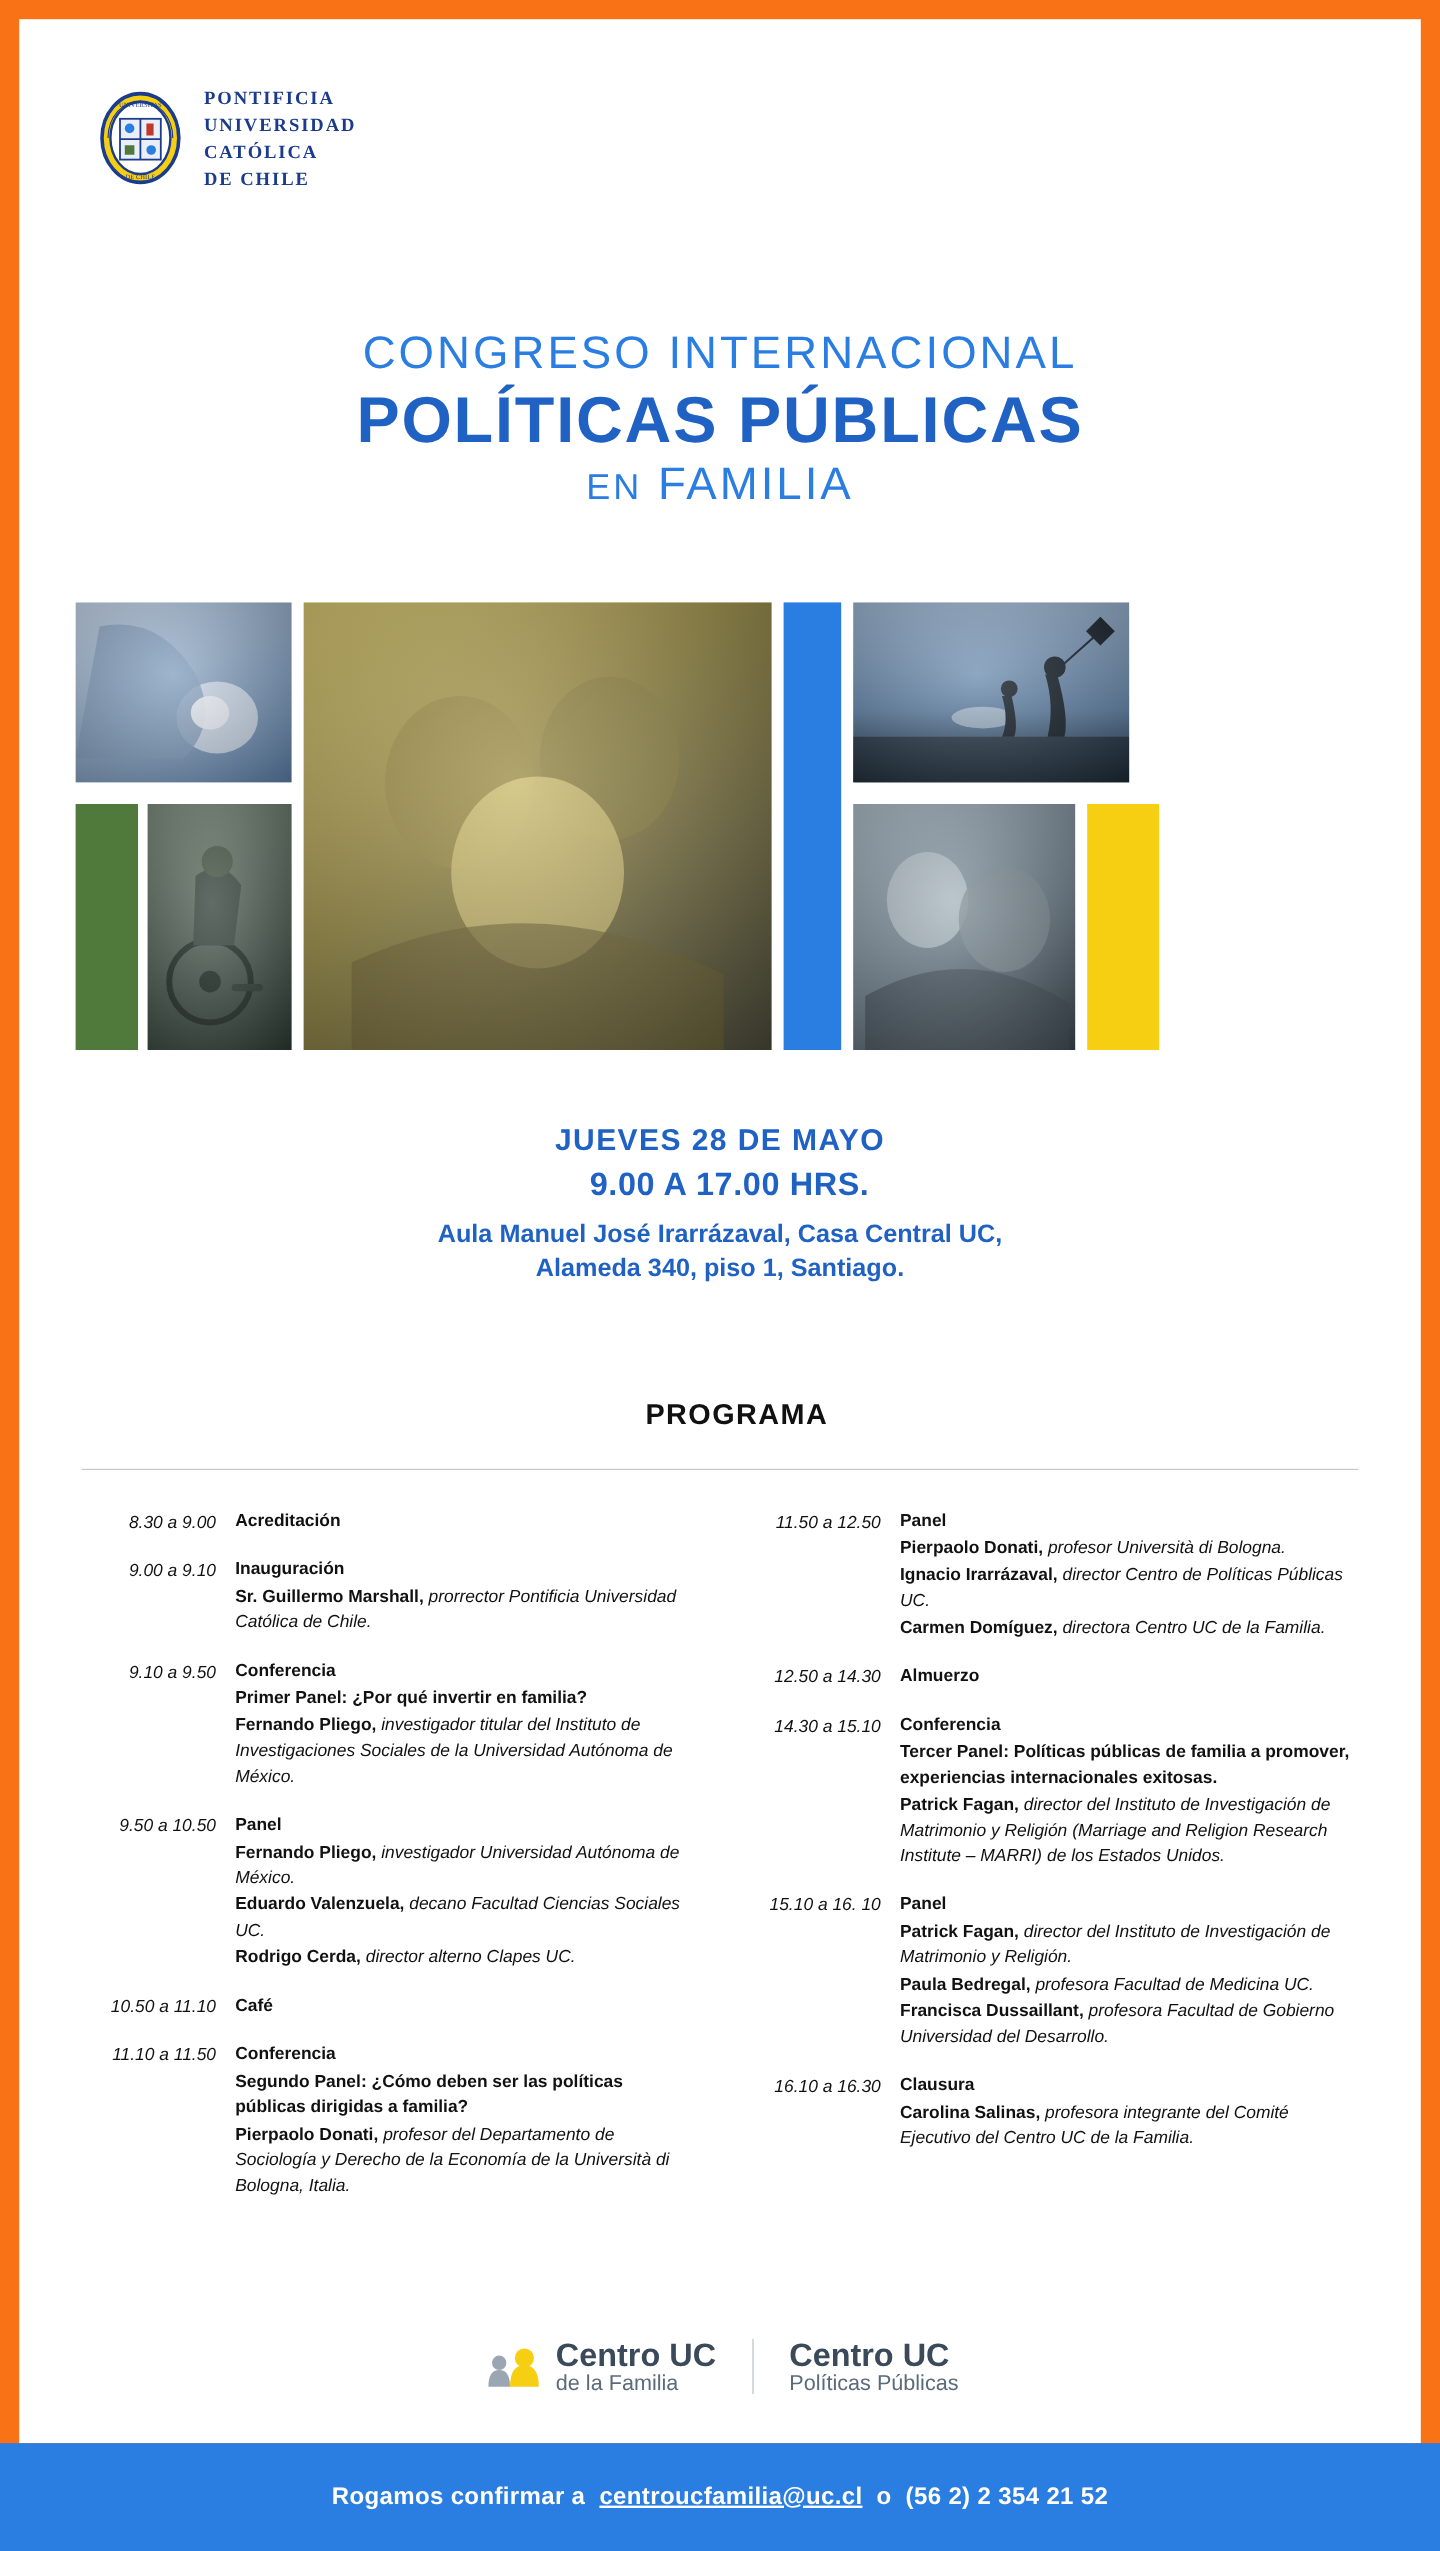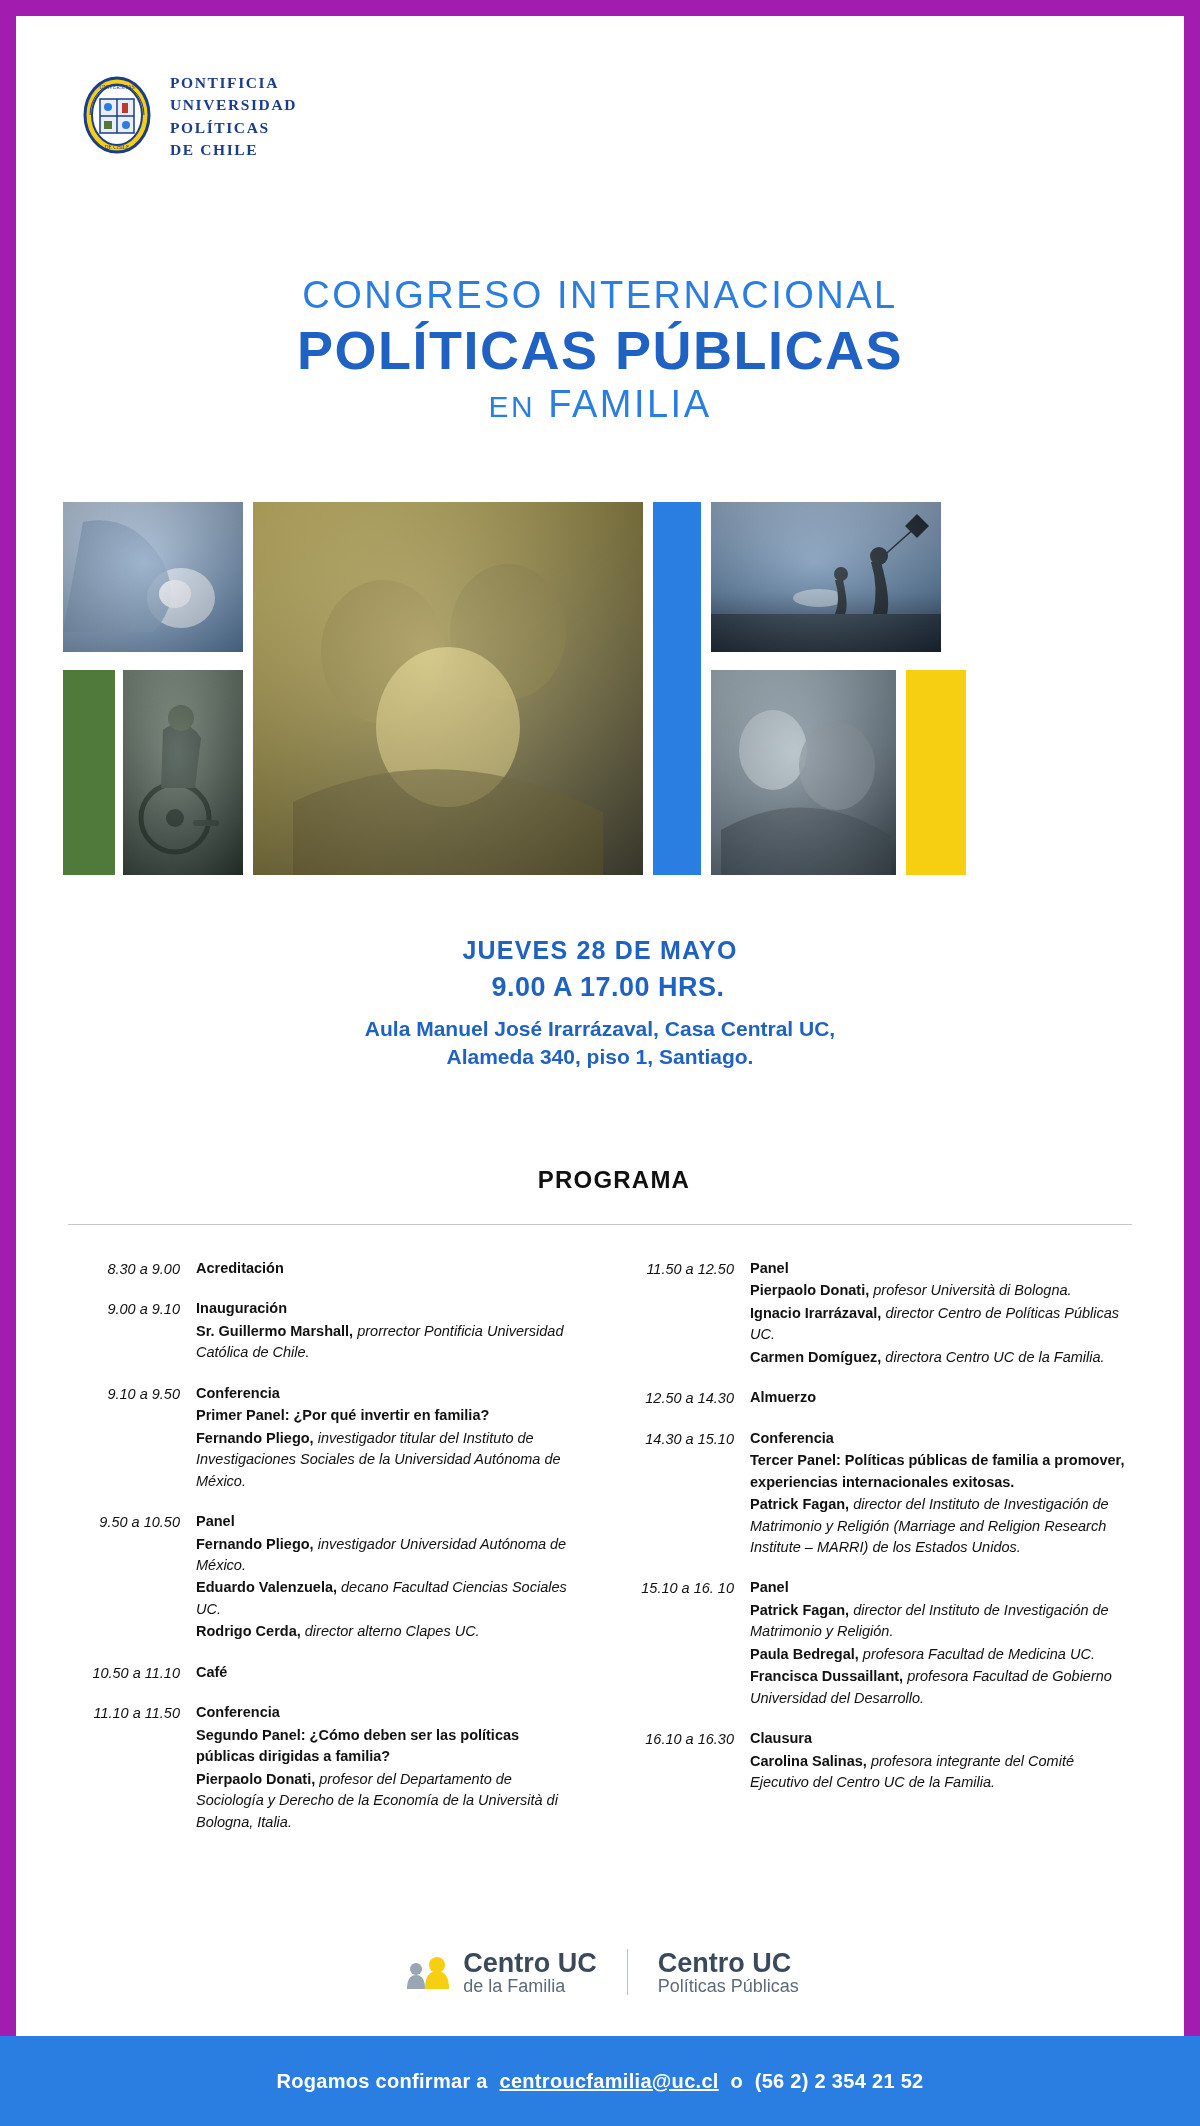--- a/index.html
+++ b/index.html
@@ -6,21 +6,21 @@
   html, body {
     width: 1200px;
     height: 2126px;
     font-family: "Liberation Sans", sans-serif;
     background: #2a7de1;
   }
   .poster {
     position: relative;
     width: 1200px;
     height: 2126px;
-    background: #a21caf;
+    background: #f97316;
     padding: 16px 16px 0 16px;
   }
   .sheet {
     position: relative;
     width: 1168px;
     height: 2020px;
     background: #ffffff;
     overflow: hidden;
   }
 
@@ -230,21 +230,21 @@
           <path d="M44 28 l6 0 0 10 -6 0 z" fill="#c0392b"></path>
           <path d="M26 46 l8 0 0 8 -8 0 z" fill="#4f7a3c"></path>
           <path d="M12 40 a27 31 0 0 1 54 0" fill="none" stroke="#1b3c8c" stroke-width="1"></path>
           <text x="39" y="14" font-size="5.5" fill="#1b3c8c" text-anchor="middle" font-family="Liberation Serif, serif">UNIVERSITAS</text>
           <text x="39" y="74" font-size="5.5" fill="#1b3c8c" text-anchor="middle" font-family="Liberation Serif, serif">DE CHILE</text>
         </svg>
       </div>
       <div class="logo-text">
         <div>PONTIFICIA</div>
         <div>UNIVERSIDAD</div>
-        <div>POLÍTICAS</div>
+        <div>CATÓLICA</div>
         <div>DE CHILE</div>
       </div>
     </div>
 
     <div class="title-wrap">
       <div class="t-line1">CONGRESO INTERNACIONAL</div>
       <div class="t-line2">POLÍTICAS PÚBLICAS</div>
       <div class="t-line3">
         <span class="en">EN</span>
         <span>FAMILIA</span>

